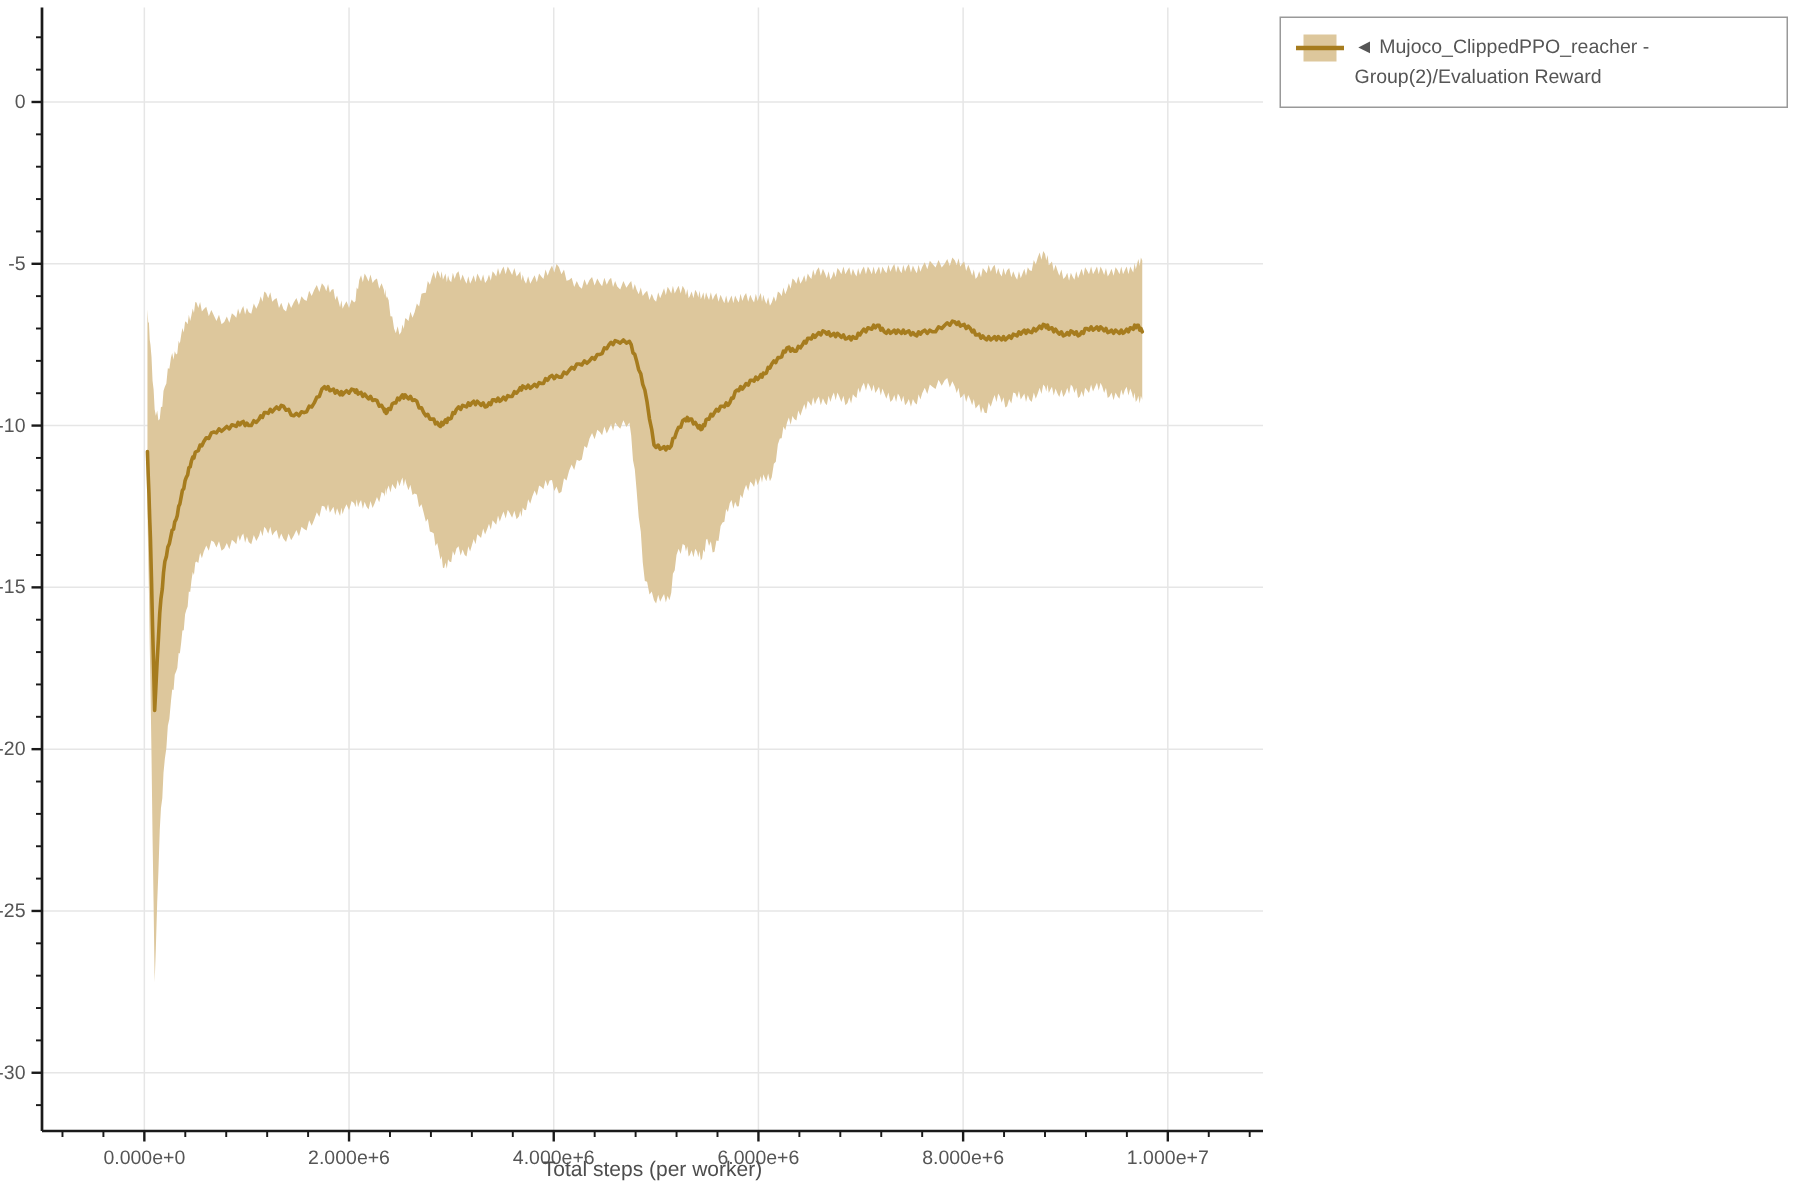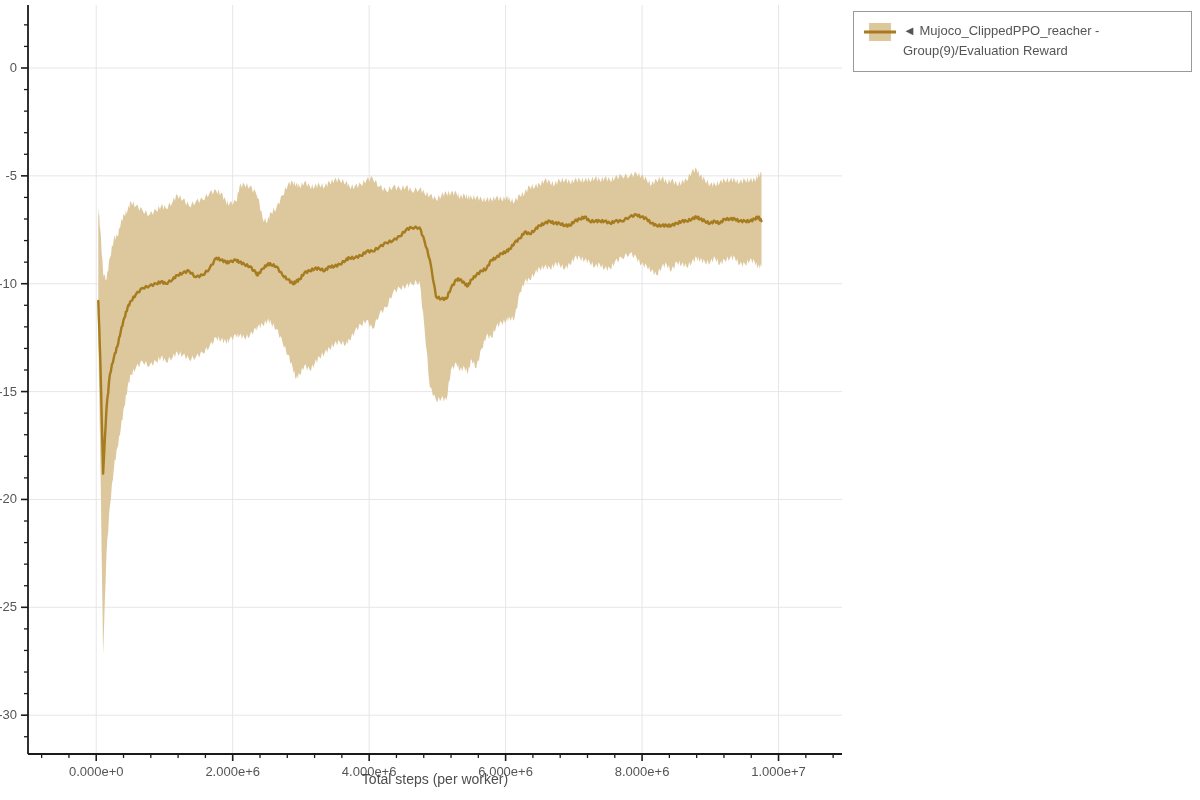--- a/index.html
+++ b/index.html
@@ -116,16 +116,16 @@
       <line x1="28" y1="754" x2="842" y2="754" stroke="#1a1a1a" stroke-width="1.8"></line>
     </svg>
 
   <div class="x-title">Total steps (per worker)</div>
 
   <div class="legend">
     <svg class="swatch" width="32" height="20">
       <rect x="5" y="1" width="22" height="18" fill="#ddc79c"></rect>
       <line x1="0" y1="10" x2="32" y2="10" stroke="#a67c1e" stroke-width="3"></line>
     </svg>
-    <div class="legend-text"><span>◄</span>&nbsp;<span>Mujoco_ClippedPPO_reacher - Group(9)/Evaluation Reward</span></div>
+    <div class="legend-text"><span>◄</span>&nbsp;<span>Mujoco_ClippedPPO_reacher - Group(2)/Evaluation Reward</span></div>
   </div>
 
 </div>
 
 </body></html>

